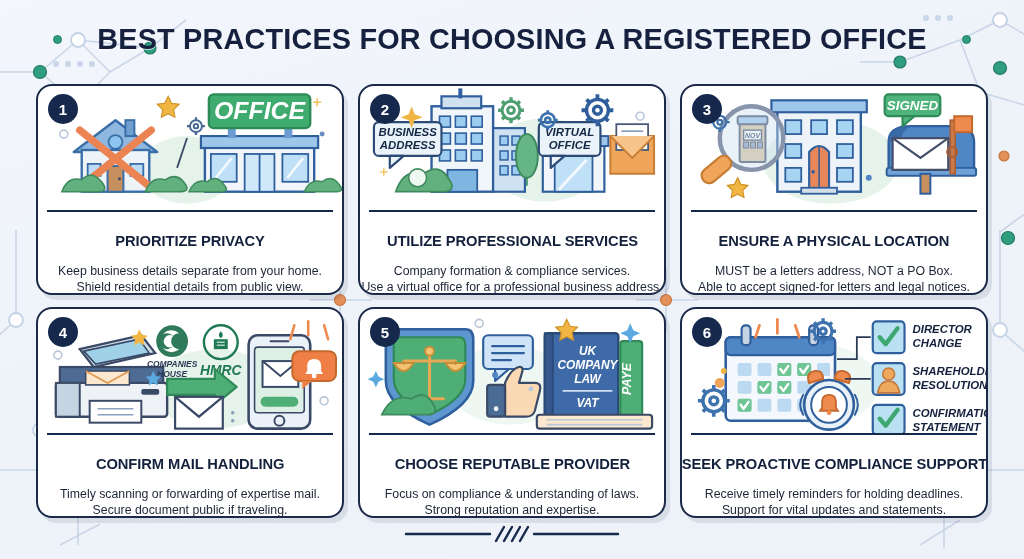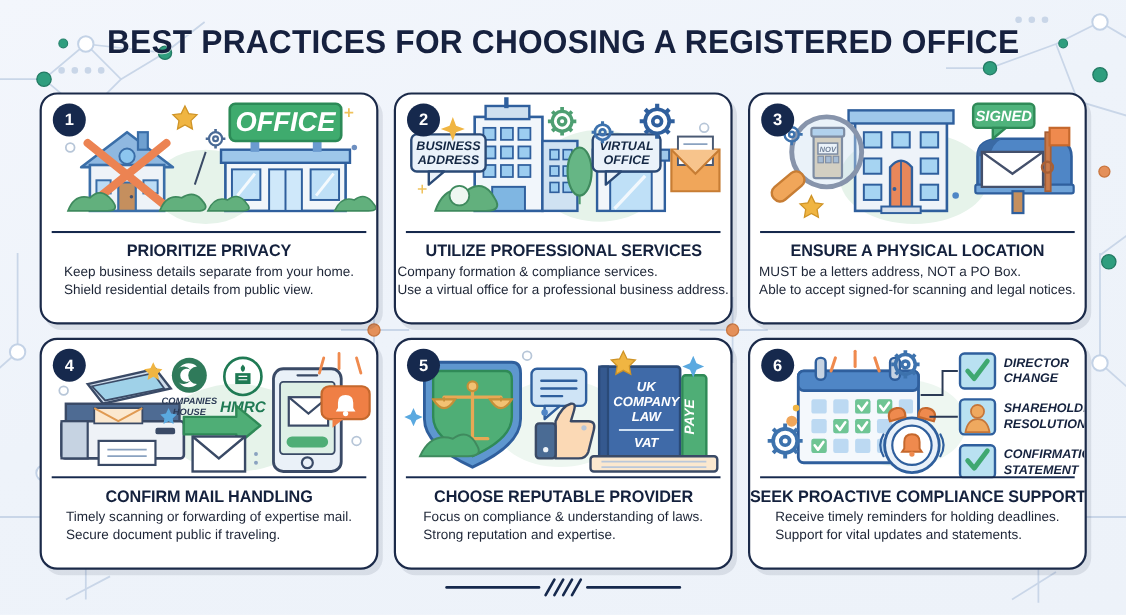--- a/index.html
+++ b/index.html
@@ -75,31 +75,31 @@
   }
   .art svg { position: absolute; inset: 0; width: 100%; height: 100%; }
 
   .baseline {
     position: absolute; left: 9px; right: 9px; bottom: 0; height: 2px;
     background: #16294d;
   }
 
   .caption {
     flex: 1 1 auto;
-    padding: 8px 8px 6px;
+    padding: 20px 8px 6px;
     display: flex; flex-direction: column; align-items: center;
     justify-content: flex-start; gap: 2px;
   }
   .card-title {
     font-size: 15.2px; font-weight: 700; color: #14213d;
     text-align: center; letter-spacing: -.1px;
     transform: scaleX(.97);
     white-space: nowrap;
   }
-  .card-lines { text-align: left; }
+  .card-lines { text-align: center; margin-top: 12px; }
   .card-line {
     font-size: 12.3px; color: #1d2536; line-height: 1.33;
     white-space: nowrap;
   }
 
   
   #footer-divider {
     position: absolute; bottom: 14px; left: 0; width: 1024px;
     display: flex; align-items: center; justify-content: center;
     z-index: 5;
@@ -444,21 +444,21 @@
           </g>
           <path d="M56,92 l3.2,6.6 7.2,1 -5.2,5 1.2,7.2 -6.4,-3.4 -6.4,3.4 1.2,-7.2 -5.2,-5 7.2,-1 z" fill="#f0b542" stroke="#cf9427" stroke-width="1.2"></path>
           <circle cx="188" cy="92" r="3" fill="#4f86c6"></circle>
         </svg>
         <div class="baseline"></div>
       </div>
       <div class="caption">
         <div class="card-title">ENSURE A PHYSICAL LOCATION</div>
         <div class="card-lines">
           <div class="card-line">MUST be a letters address, NOT a PO Box.</div>
-          <div class="card-line">Able to accept signed-for scanning and legal notices.</div>
+          <div class="card-line">Able to accept signed-for letters and legal notices.</div>
         </div>
       </div>
     </div>
 
     <div class="card">
       <div class="badge">4</div>
       <div class="art">
         <svg viewBox="0 0 306 126" xmlns="http://www.w3.org/2000/svg">
           <ellipse cx="178" cy="80" rx="64" ry="40" fill="#e6f3ea"></ellipse>
 

